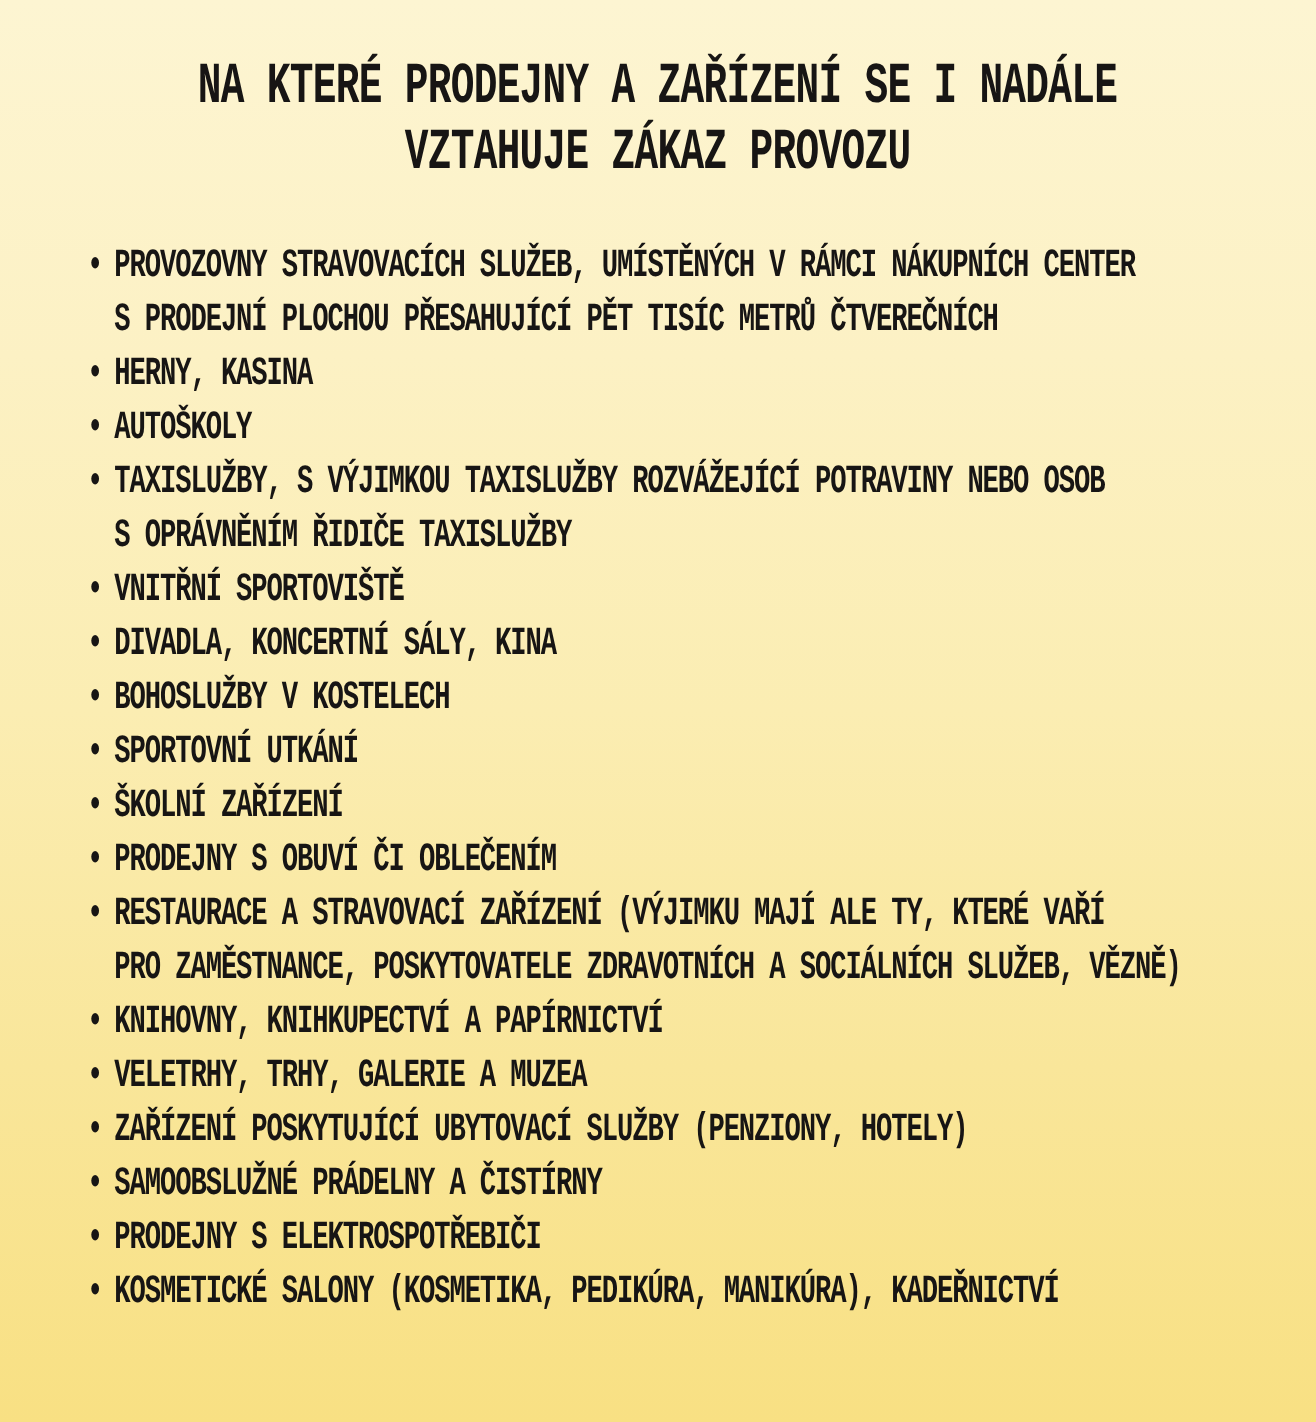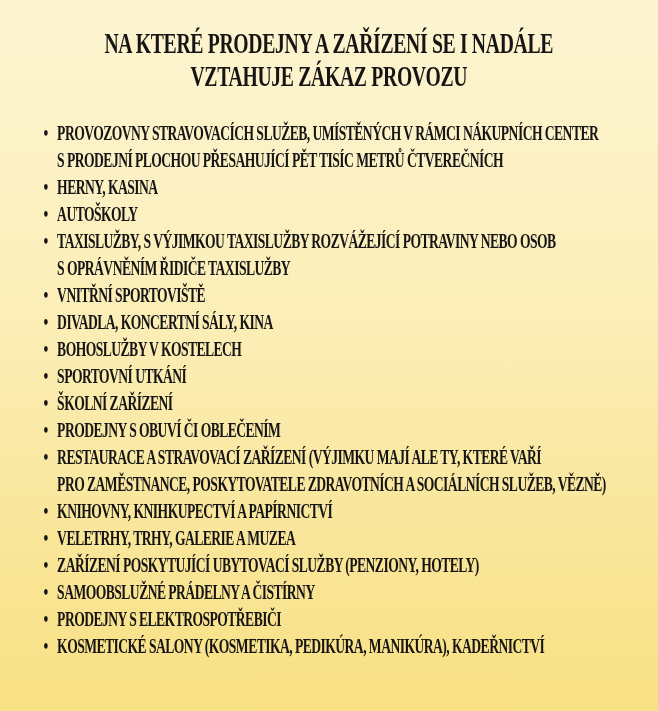--- a/index.html
+++ b/index.html
@@ -6,21 +6,21 @@
     margin: 0;
     padding: 0;
     background: #ffffff;
   }
   .poster {
     position: relative;
     width: 658px;
     height: 711px;
     overflow: hidden;
     background: linear-gradient(180deg, #FDF5D2 0%, #FCF1C4 25%, #FBEDB2 50%, #F9E69A 75%, #F8E083 100%);
-    font-family: Liberation Serif, serif;
+    font-family: Liberation Mono, monospace;
     color: #171514;
   }
   
   .scale-wrap {
     width: 967px;
     transform: scaleX(0.68);
     transform-origin: top left;
     box-sizing: border-box;
     padding-top: 27px;
     font-weight: bold;

